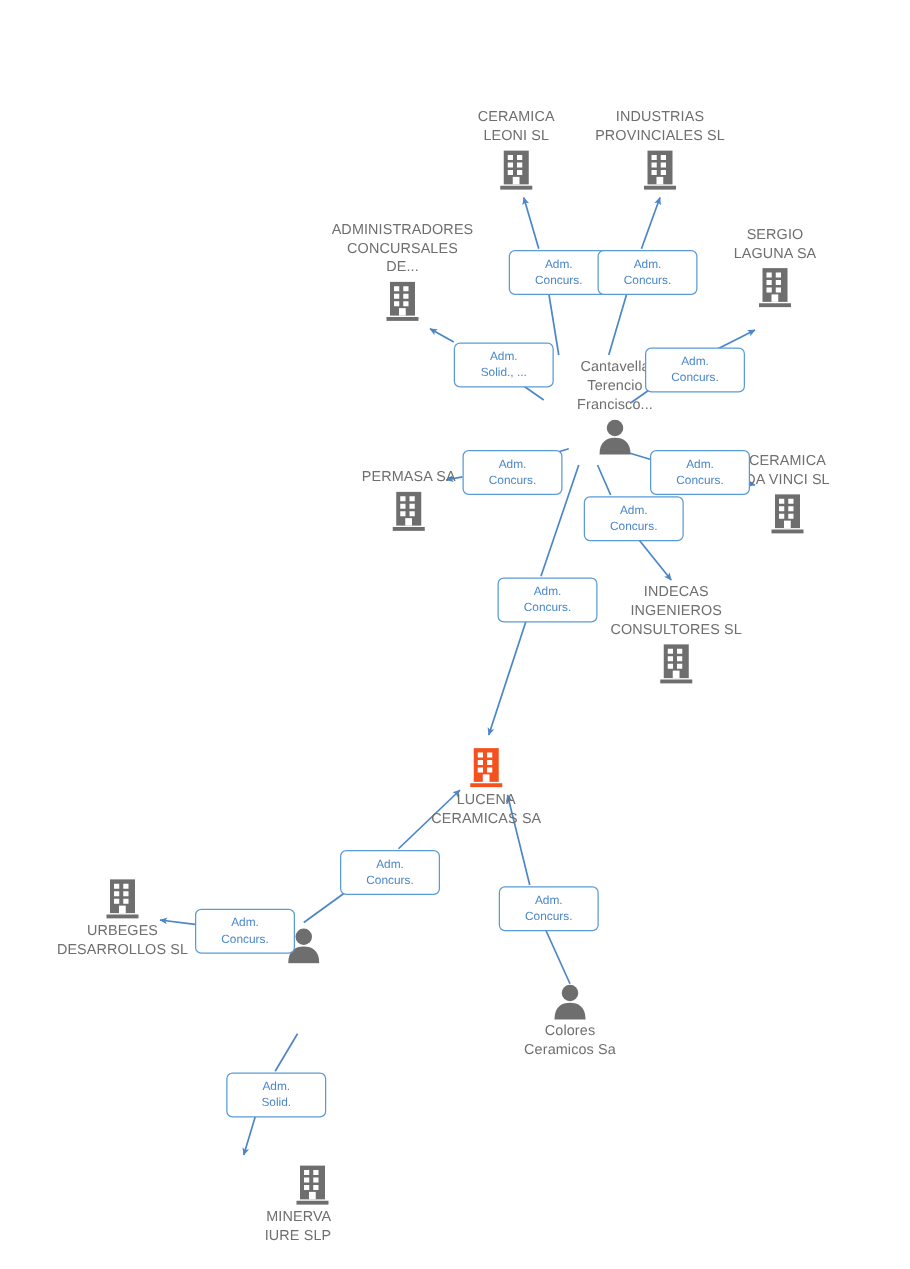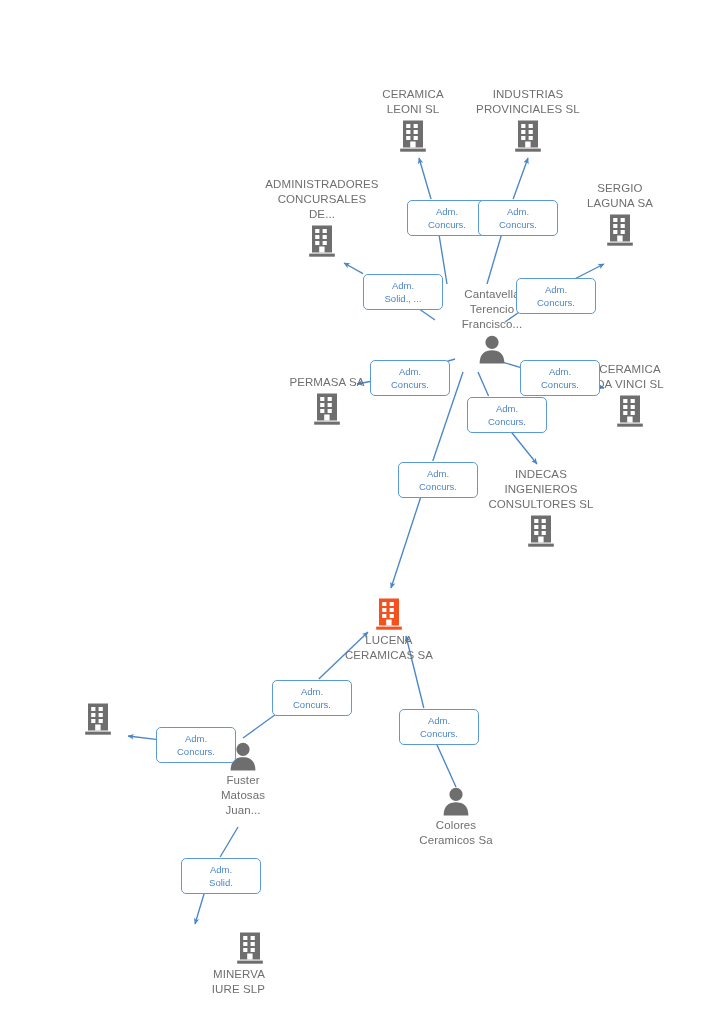--- a/index.html
+++ b/index.html
@@ -236,27 +236,27 @@
             <rect x="5" y="1.5" width="20" height="27" fill="#6e6e6e"></rect>
             <rect x="8.2" y="5" width="4.2" height="4" fill="#fff"></rect>
             <rect x="15.6" y="5" width="4.2" height="4" fill="#fff"></rect>
             <rect x="8.2" y="11" width="4.2" height="4" fill="#fff"></rect>
             <rect x="15.6" y="11" width="4.2" height="4" fill="#fff"></rect>
             <rect x="8.2" y="17" width="4.2" height="4" fill="#fff"></rect>
             <rect x="15.6" y="17" width="4.2" height="4" fill="#fff"></rect>
             <rect x="12.2" y="22.5" width="5.4" height="6" fill="#fff"></rect>
             <rect x="2.2" y="29.6" width="25.6" height="3.1" fill="#6e6e6e"></rect>
           </svg></span>
+        <span class="lbl">URBEGES<br>DESARROLLOS SL</span>
       </div>
       <div class="node below" style="left: 243px; top: 709px;">
         <span class="glyph"><svg width="30" height="30" viewBox="0 0 30 30">
             <circle cx="15" cy="8.4" r="6.6" fill="#6e6e6e"></circle>
             <path d="M2.6 29.5 C2.6 19.6 8.1 16.2 15 16.2 C21.9 16.2 27.4 19.6 27.4 29.5 Z" fill="#6e6e6e"></path>
           </svg></span>
-        <span class="lbl">Fuster<br>Matosas<br>Juan...</span>
       </div>
       <div class="node below" style="left: 456px; top: 754px;">
         <span class="glyph"><svg width="30" height="30" viewBox="0 0 30 30">
             <circle cx="15" cy="8.4" r="6.6" fill="#6e6e6e"></circle>
             <path d="M2.6 29.5 C2.6 19.6 8.1 16.2 15 16.2 C21.9 16.2 27.4 19.6 27.4 29.5 Z" fill="#6e6e6e"></path>
           </svg></span>
         <span class="lbl">Colores<br>Ceramicos Sa</span>
       </div>
       <div class="node below" style="left: 190px; top: 899px; text-align: right;">
         <span class="glyph"><svg width="30" height="34" viewBox="0 0 30 34">

